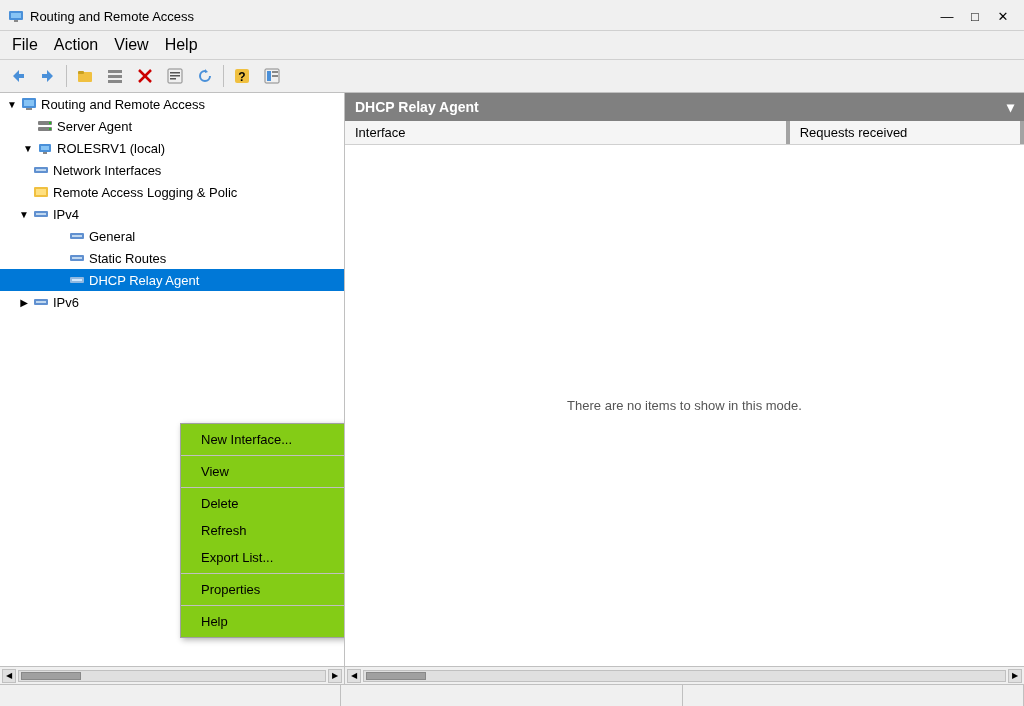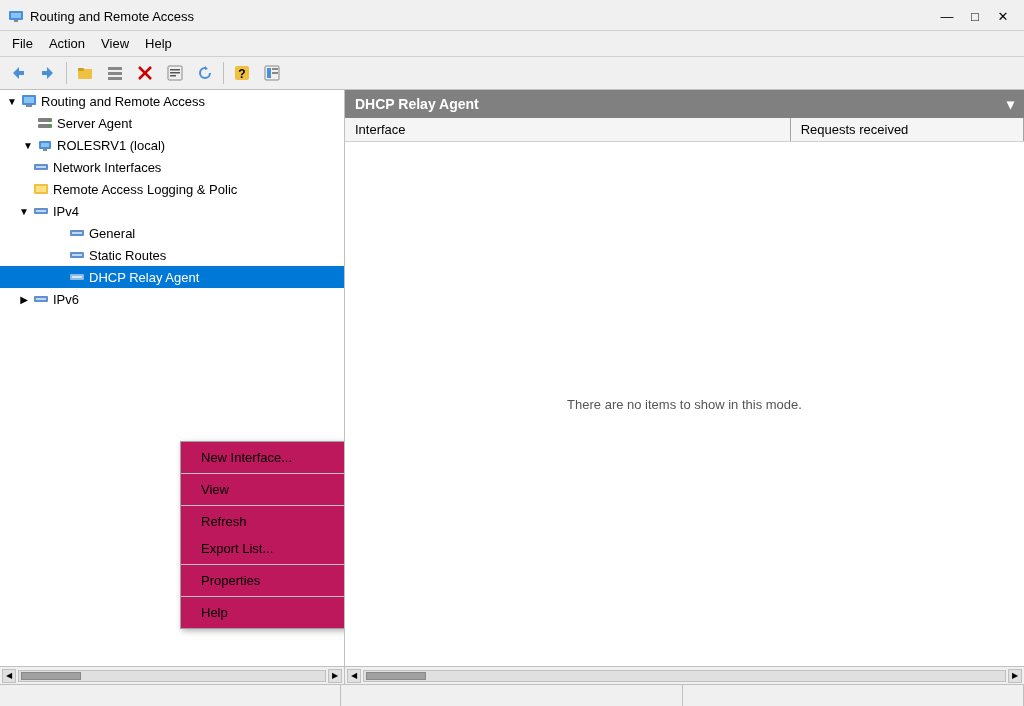--- a/index.html
+++ b/index.html
@@ -59,21 +59,21 @@
       background: #f0f0f0;
       display: flex;
       align-items: center;
       padding: 2px 4px;
       border-bottom: 1px solid #d0d0d0;
       flex-shrink: 0;
     }
     .menu-item {
       padding: 3px 8px;
       cursor: pointer;
-      font-size: 13px;
+      font-size: 16px;
     }
 
     
     .toolbar {
       background: #f0f0f0;
       display: flex;
       align-items: center;
       padding: 3px 4px;
       border-bottom: 1px solid #c0c0c0;
       gap: 2px;
@@ -175,46 +175,45 @@
 
     .column-headers {
       display: flex;
       background: #f5f5f5;
       border-bottom: 1px solid #d0d0d0;
       flex-shrink: 0;
     }
     .col-header {
       padding: 4px 10px;
       font-size: 13px;
-      border-right: 1px solid #a3a3a3;
+      border-right: 4px solid #a3a3a3;
       flex: 1;
     }
     .col-header:first-child { flex: 2; }
 
     .panel-content {
       flex: 1;
       display: flex;
       align-items: center;
       justify-content: center;
       color: #555;
       font-size: 13px;
     }
 
     
     .context-menu {
       position: absolute;
       left: 180px;
       top: 330px;
       width: 240px;
-      background: #be185d;
+      background: #84cc16;
       border: 1px solid #a0a0a0;
       box-shadow: 2px 2px 6px rgba(0,0,0,0.3);
       z-index: 100;
       padding: 2px 0;
-      margin-top: 21px;
     }
     .ctx-item {
       padding: 6px 20px;
       cursor: pointer;
       font-size: 13px;
       display: flex;
       align-items: center;
       justify-content: space-between;
     }
     .ctx-separator {
@@ -513,20 +512,23 @@
       <div class="ctx-item">
         <span>New Interface...</span>
       </div>
       <div class="ctx-separator"></div>
       <div class="ctx-item">
         <span>View</span>
 
       </div>
       <div class="ctx-separator"></div>
       <div class="ctx-item">
+        <span>Delete</span>
+      </div>
+      <div class="ctx-item">
         <span>Refresh</span>
       </div>
       <div class="ctx-item">
         <span>Export List...</span>
       </div>
       <div class="ctx-separator"></div>
       <div class="ctx-item">
         <span>Properties</span>
       </div>
       <div class="ctx-separator"></div>

